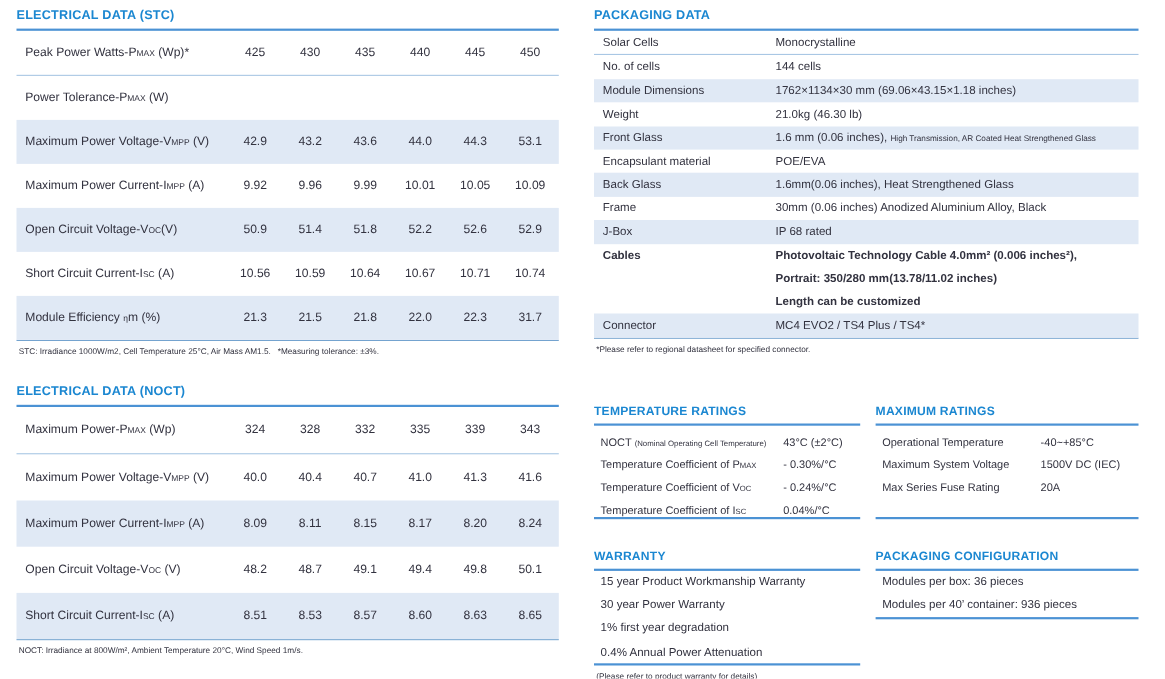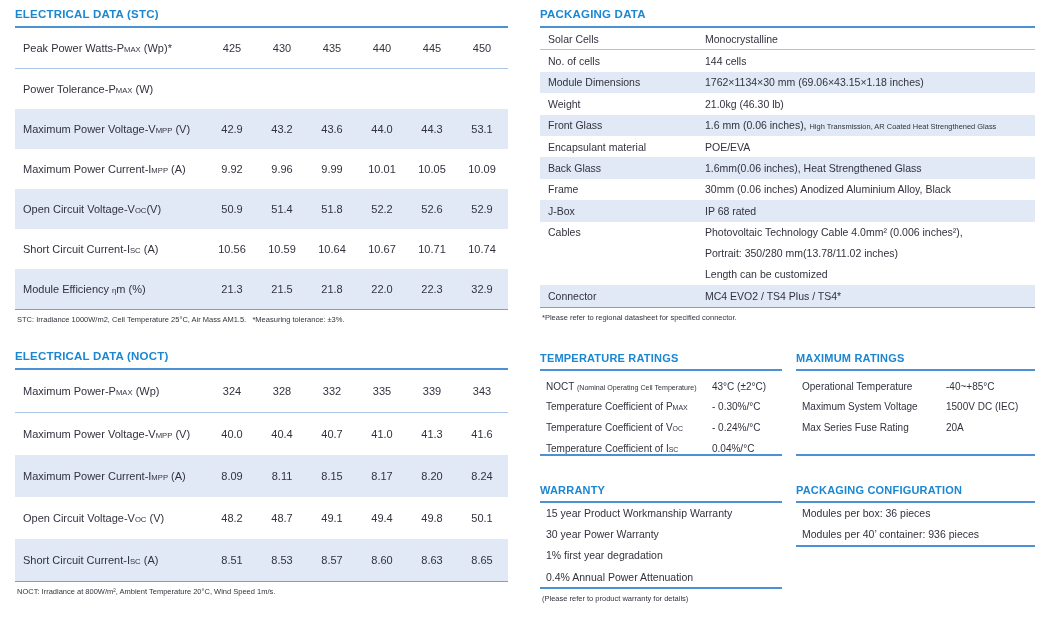--- a/index.html
+++ b/index.html
@@ -23,27 +23,27 @@
 
   .footnote{font-size:7.5px;margin-top:5px;padding-left:2px;white-space:pre-wrap;color:#32323f;}
 
   .noct-sec{margin-top:26px;}
 
   
   .mtable{border-bottom:1px solid #74a3cf;}
   .mrow{display:flex;align-items:center;min-height:21.4px;font-size:10.5px;}
   .mrow .lbl{width:165px;padding-left:8px;box-sizing:border-box;flex-shrink:0;}
   .mrow .val{flex:1;}
-  .mrow.multi{align-items:flex-start;}
+  .mrow.multi{align-items:flex-start;font-weight:bold;}
   .mrow.multi .lbl{padding-top:4px;}
   .vline{line-height:21.3px;}
 
   
   .grid2{display:flex;gap:14px;}
-  .row-a{margin-top:30px;}
+  .row-a{margin-top:46px;}
   .row-b{margin-top:28px;}
   .subsec{box-sizing:border-box;border-bottom:2px solid #4b92d4;}
   .sub-l{width:242px;}
   .sub-r{width:239px;}
   .sub-title{font-size:11px;font-weight:700;color:#1b87d1;letter-spacing:.2px;
              padding:0 0 5px 0;border-bottom:2px solid #4b92d4;margin:0;}
   .h104{height:104px;}
   .h105{height:105px;}
   .h63{height:63px;}
   .trow{display:flex;align-items:flex-end;height:20.8px;font-size:10px;}
@@ -114,21 +114,21 @@
             <div class="val">10.71</div>
             <div class="val">10.74</div>
           </div>
           <div class="erow shade">
             <div class="lbl">Module Efficiency <span class="sc">η</span>m (%)</div>
             <div class="val">21.3</div>
             <div class="val">21.5</div>
             <div class="val">21.8</div>
             <div class="val">22.0</div>
             <div class="val">22.3</div>
-            <div class="val">32.9</div>
+            <div class="val">31.7</div>
           </div>
         </div>
       <div class="footnote">STC: Irradiance 1000W/m2, Cell Temperature 25°C, Air Mass AM1.5.   *Measuring tolerance: ±3%.</div>
     </section>
 
     <section class="noct-sec">
       <h2 class="sec-title">ELECTRICAL DATA (NOCT)</h2>
       <div class="etable noct" id="noct-rows">
           <div class="erow rule">
             <div class="lbl">Maximum Power-P<span class="sc">MAX</span> (Wp)</div>

